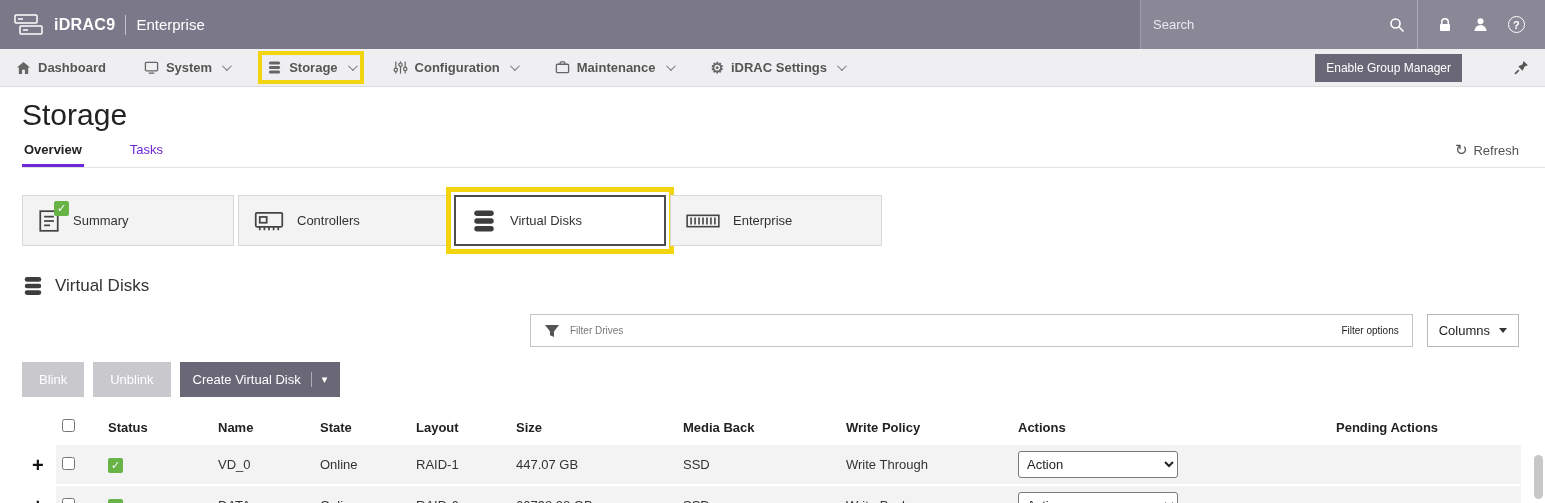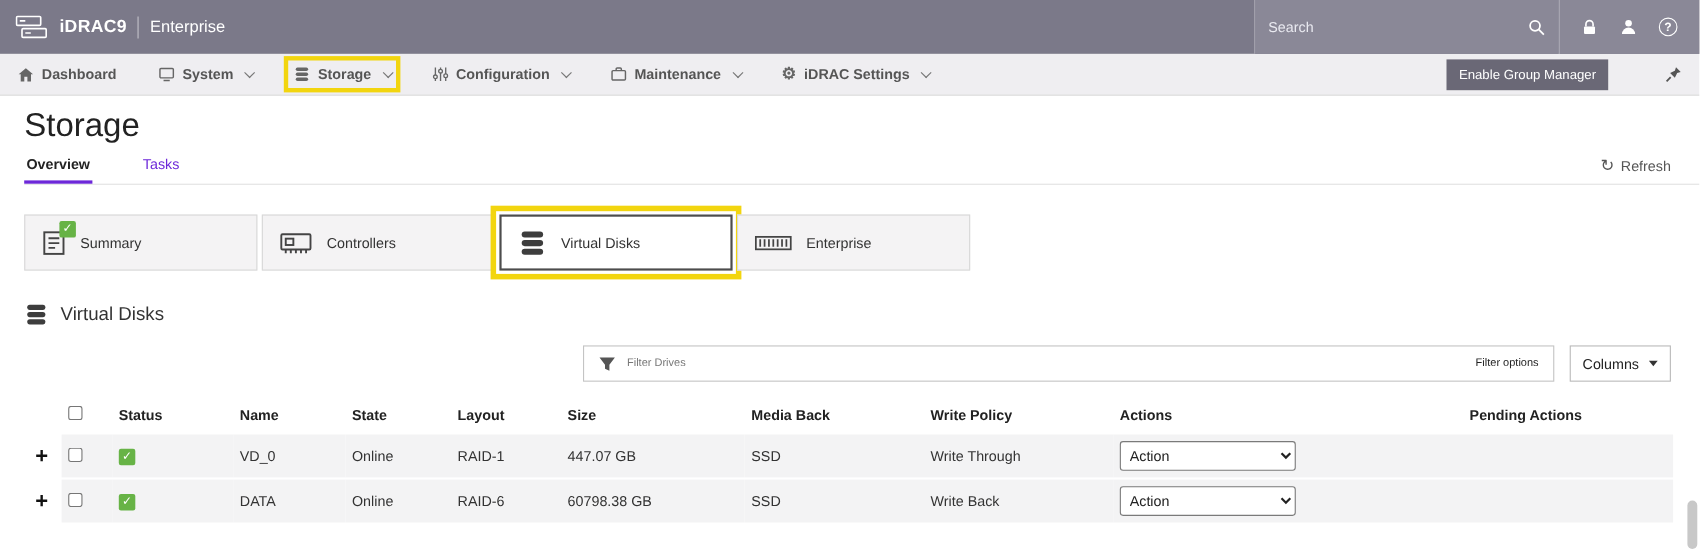--- a/index.html
+++ b/index.html
@@ -250,20 +250,29 @@
       </svg>
       <input class="filter-input" type="text" placeholder="Filter Drives" style="">
       <span class="filter-options">Filter options</span>
     </div>
     <button class="columns-btn">
       <span>Columns</span>
       <span class="caret-dn"></span>
     </button>
   </div>
 
+  <div class="vd-toolbar">
+    <button class="btn btn-disabled">Blink</button>
+    <button class="btn btn-disabled">Unblink</button>
+    <button class="btn btn-primary">
+      <span>Create Virtual Disk</span>
+      <span class="btn-sep"></span>
+      <span class="btn-caret">▾</span>
+    </button>
+  </div>
 
   <table class="vd-table">
     <colgroup>
       <col style="width:34px">
         <col style="width:46px">
         <col style="width:110px">
         <col style="width:102px">
       <col style="width:96px">
         <col style="width:100px">
         <col style="width:167px">

